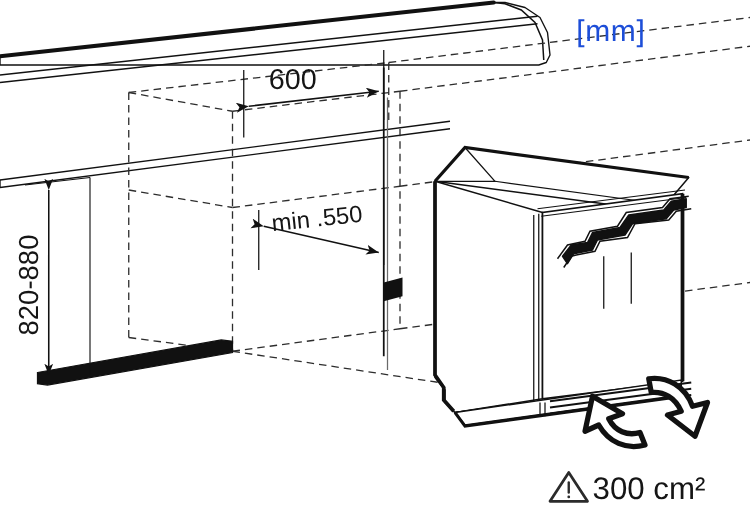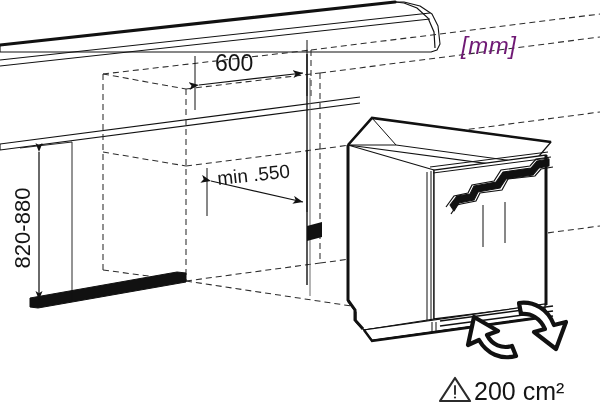--- a/index.html
+++ b/index.html
@@ -194,17 +194,17 @@
     </g>
 
     <g>
       <path d="M455,378 L470,401 L440,401 Z" fill="#ffffff" stroke="#2b2b2b" stroke-width="2.2" stroke-linejoin="round"></path>
       <path d="M455,386 L455,394" fill="none" stroke="#2b2b2b" stroke-width="1.9" stroke-linecap="round"></path>
       <circle cx="455" cy="397.5" r="1.1" fill="#2b2b2b"></circle>
     </g>
 
   </svg>
 
-  <div style="position:absolute; left:461px; top:32px; font-size:24px; color:#701a75; letter-spacing:0.5px;font-style:italic;">[mm]</div>
-
-  <div style="position:absolute; left:474px; top:377px; font-size:25px; color:#151515;">200 cm²</div>
+  <div style="position:absolute; left:461px; top:12px; font-size:24px; color:#1d4ed8; letter-spacing:0.5px;">[mm]</div>
+
+  <div style="position:absolute; left:474px; top:377px; font-size:25px; color:#151515;">300 cm²</div>
 
 </div>
 
 </body></html>

